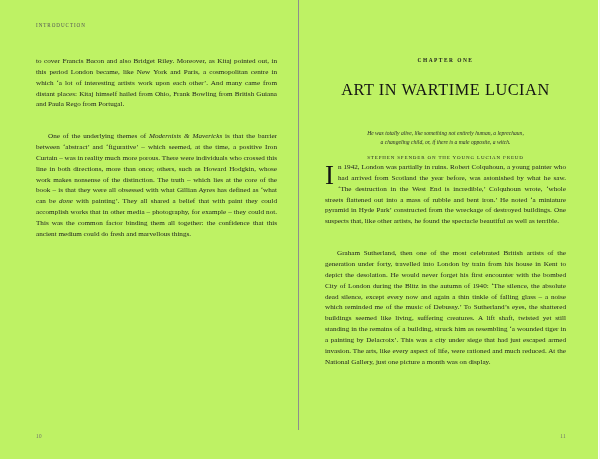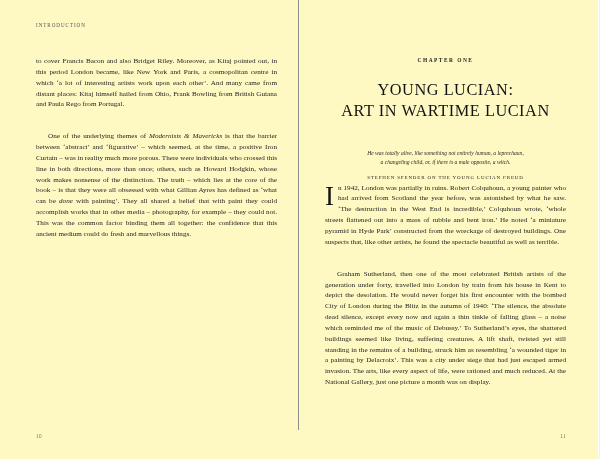--- a/index.html
+++ b/index.html
@@ -38,21 +38,21 @@
     right: 0; top: 0; bottom: 0;
     width: 1px;
     background: #f0f0f0;
     pointer-events: none;
   }
 
   .page {
     position: relative;
     width: 299px;
     height: 459px;
-    background: #fef9c3;
+    background: #bef264;
     box-sizing: border-box;
   }
 
   .page-left {
     padding: 22px 22px 0 36px;
   }
   .page-right {
     padding: 22px 32px 0 26px;
   }
 
@@ -192,21 +192,20 @@
     <div class="folio folio-left">10</div>
   </div>
 
   <div class="gutter"></div>
 
   <div class="page page-right">
 
     <div class="chapter-label">CHAPTER ONE</div>
 
     <h1 class="chapter-title">
-      <span class="tline">YOUNG LUCIAN:</span>
       <span class="tline">ART IN WARTIME LUCIAN</span>
     </h1>
 
     <div class="epigraph">
       <span class="eline">He was totally alive, like something not entirely human, a leprechaun,</span>
       <span class="eline">a changeling child, or, if there is a male opposite, a witch.</span>
       <div class="epigraph-attr">STEPHEN SPENDER ON THE YOUNG LUCIAN FREUD</div>
     </div>
 
     <div class="body-col opening-body">

